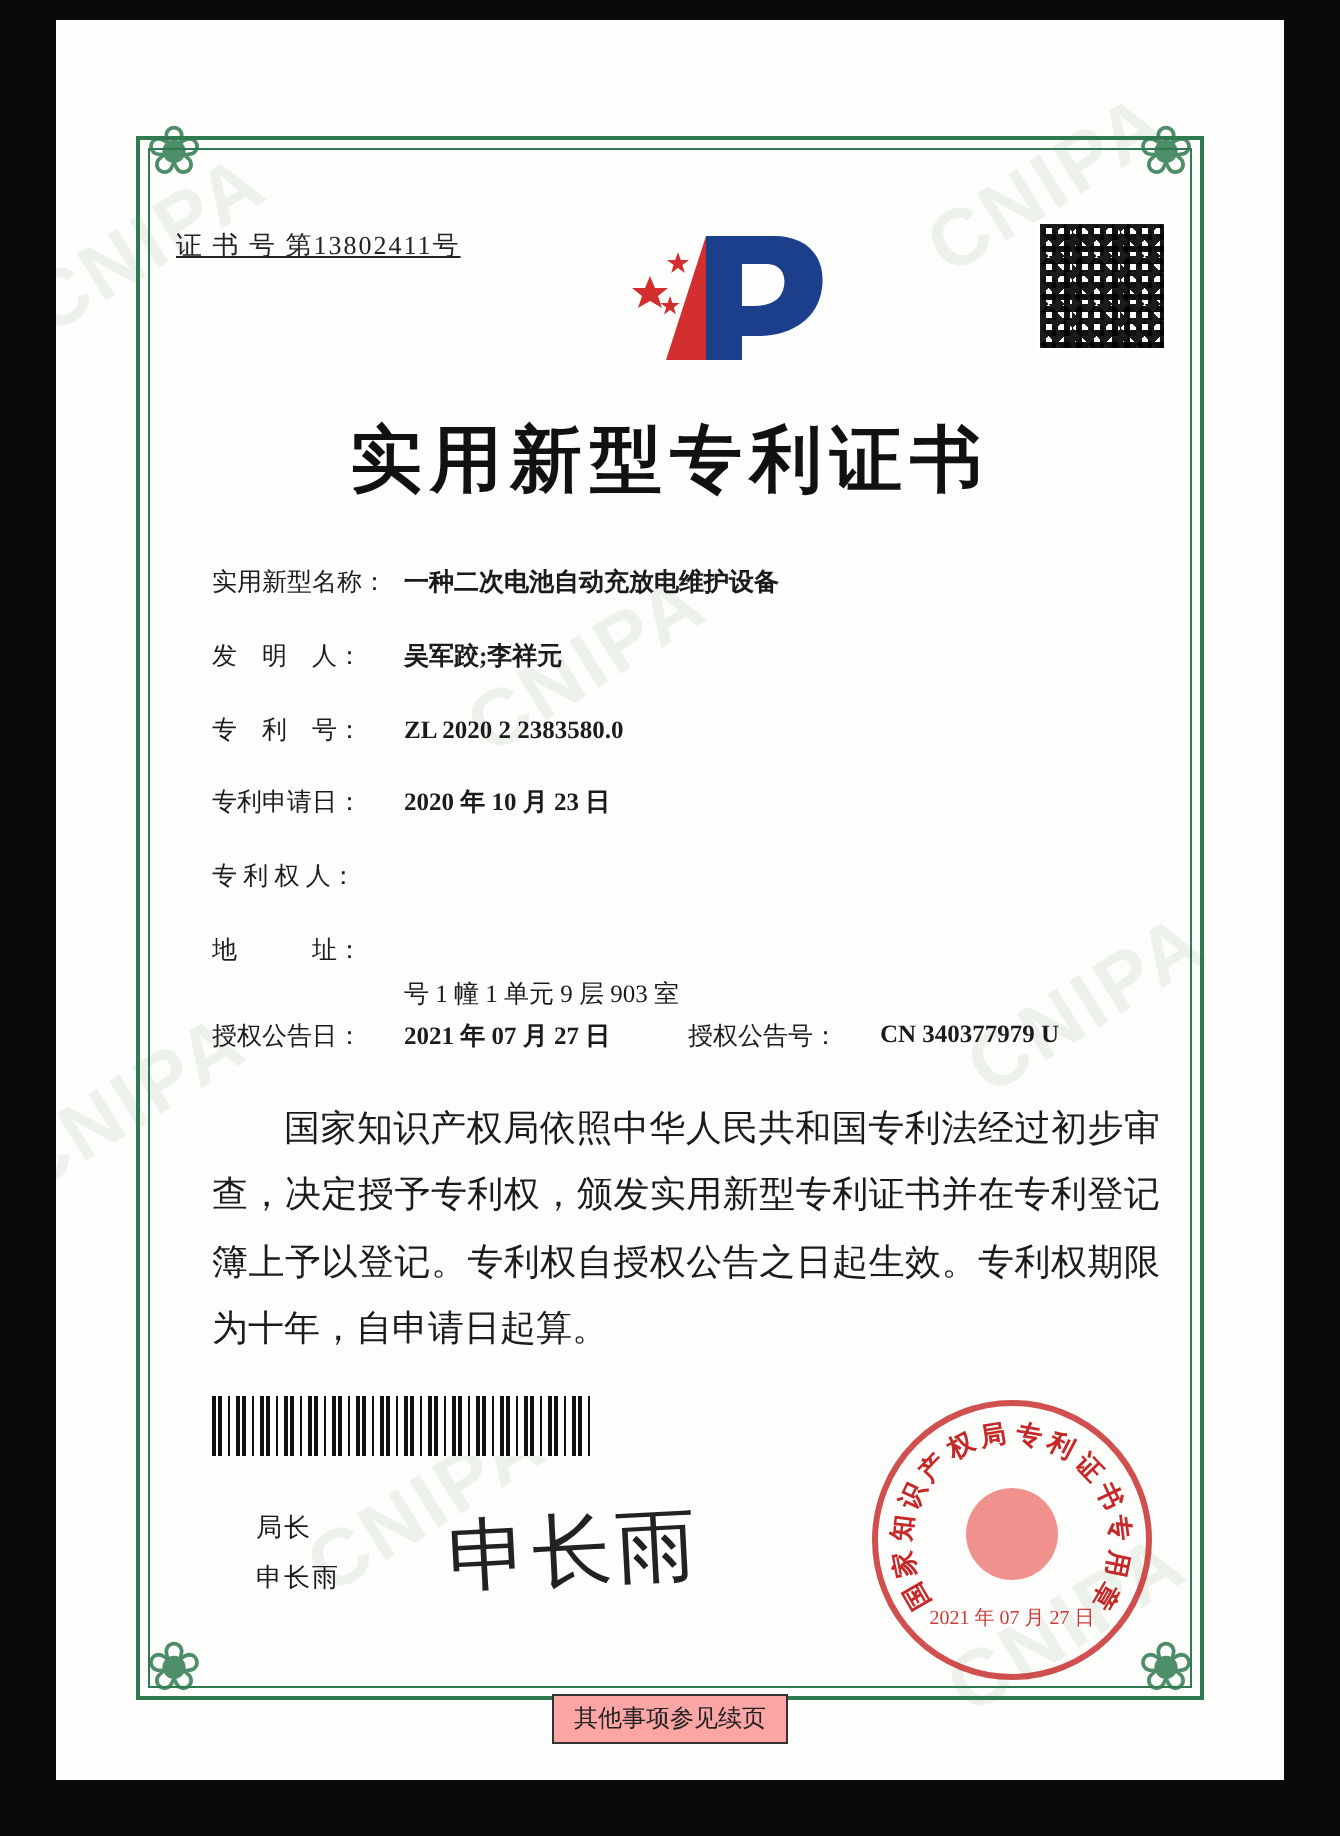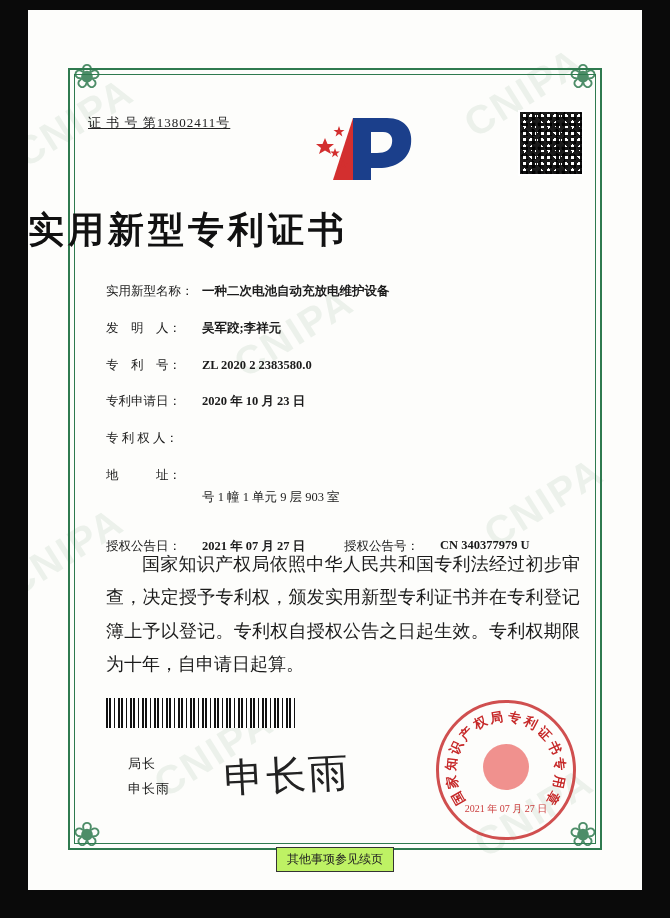--- a/index.html
+++ b/index.html
@@ -17,38 +17,38 @@
   .cert-no{position:absolute;left:60px;top:104px;font-size:13px;color:#222;letter-spacing:1px;text-decoration:underline;}
   .logo{position:absolute;left:285px;top:100px;width:108px;height:78px;}
   .qr{position:absolute;right:58px;top:100px;width:62px;height:62px;background:
      repeating-linear-gradient(0deg,#111 0 3px,#fff 3px 6px),
      repeating-linear-gradient(90deg,#111 0 3px,transparent 3px 6px);
      background-blend-mode:multiply;border:2px solid #fff;}
   .qr-inner{position:absolute;inset:0;background:
      linear-gradient(135deg,#1b1b1b 25%,transparent 25%) 0 0/8px 8px,
      linear-gradient(225deg,#1b1b1b 25%,transparent 25%) 0 0/8px 8px,
      linear-gradient(45deg,#1b1b1b 25%,transparent 25%) 0 0/8px 8px;}
-  .title{position:absolute;left:0;right:0;top:196px;text-align:left;font-size:36px;font-weight:bold;letter-spacing:4px;color:#111;font-family:"DejaVu Serif",serif;}
+  .title{position:absolute;left:0;right:0;top:196px;text-align:center;font-size:36px;font-weight:bold;letter-spacing:4px;color:#111;font-family:"DejaVu Serif",serif;}
   .fields{position:absolute;left:78px;right:60px;top:272px;font-size:12.5px;color:#1b1b1b;}
   .row{display:flex;margin-bottom:18px;line-height:1.5;}
   .lbl{width:96px;flex:0 0 96px;letter-spacing:0px;}
   .val{flex:1;font-weight:bold;}
   .row2{display:flex;margin-bottom:18px;}
   .half{flex:1;display:flex;}
-  .addr-cont{margin-left:96px;margin-top:-14px;margin-bottom:32px;}
+  .addr-cont{margin-left:96px;margin-top:-14px;margin-bottom:4px;}
   .para{position:absolute;left:78px;right:62px;top:538px;font-size:18px;line-height:1.85;color:#1b1b1b;text-align:justify;}
   .para p{margin:0 0 2px 0;text-indent:2em;}
   .barcode{position:absolute;left:78px;top:688px;width:190px;height:30px;
     background:repeating-linear-gradient(90deg,#111 0 2px,#fff 2px 3px,#111 3px 5px,#fff 5px 8px,#111 8px 9px,#fff 9px 12px);}
   .seal{position:absolute;left:408px;top:690px;width:140px;height:140px;}
   .officer{position:absolute;left:100px;top:742px;font-size:13px;line-height:1.9;color:#1b1b1b;letter-spacing:1px;}
   .sign{position:absolute;left:196px;top:738px;font-size:40px;color:#222;font-family:"DejaVu Serif",serif;transform:rotate(-3deg);letter-spacing:2px;}
   .pageno{position:absolute;left:0;right:0;top:838px;text-align:center;font-size:12px;color:#222;}
   .footer{position:absolute;left:0;right:0;bottom:18px;text-align:center;}
-  .footer span{display:inline-block;border:1px solid #333;padding:3px 10px;font-size:12px;color:#222;background:#bef264;}
+  .footer span{display:inline-block;border:1px solid #333;padding:3px 10px;font-size:12px;color:#222;background:#fca5a5;}
   .seal-ring{position:absolute;inset:0;border:3px solid #c62828;border-radius:50%;opacity:.82;}
   .seal-text{position:absolute;inset:0;color:#c62828;font-size:13px;font-weight:bold;}
   .seal-ch{position:absolute;transform-origin:center;}
   .seal-date{position:absolute;left:8px;right:8px;bottom:24px;text-align:center;color:#c62828;font-size:10px;opacity:.9;}
   .emblem{position:absolute;left:50%;top:50%;width:46px;height:46px;margin:-26px 0 0 -23px;border-radius:50%;background:#e53935;opacity:.55;}
 </style>
 </head>
 <body>
 
 <div class="page">

